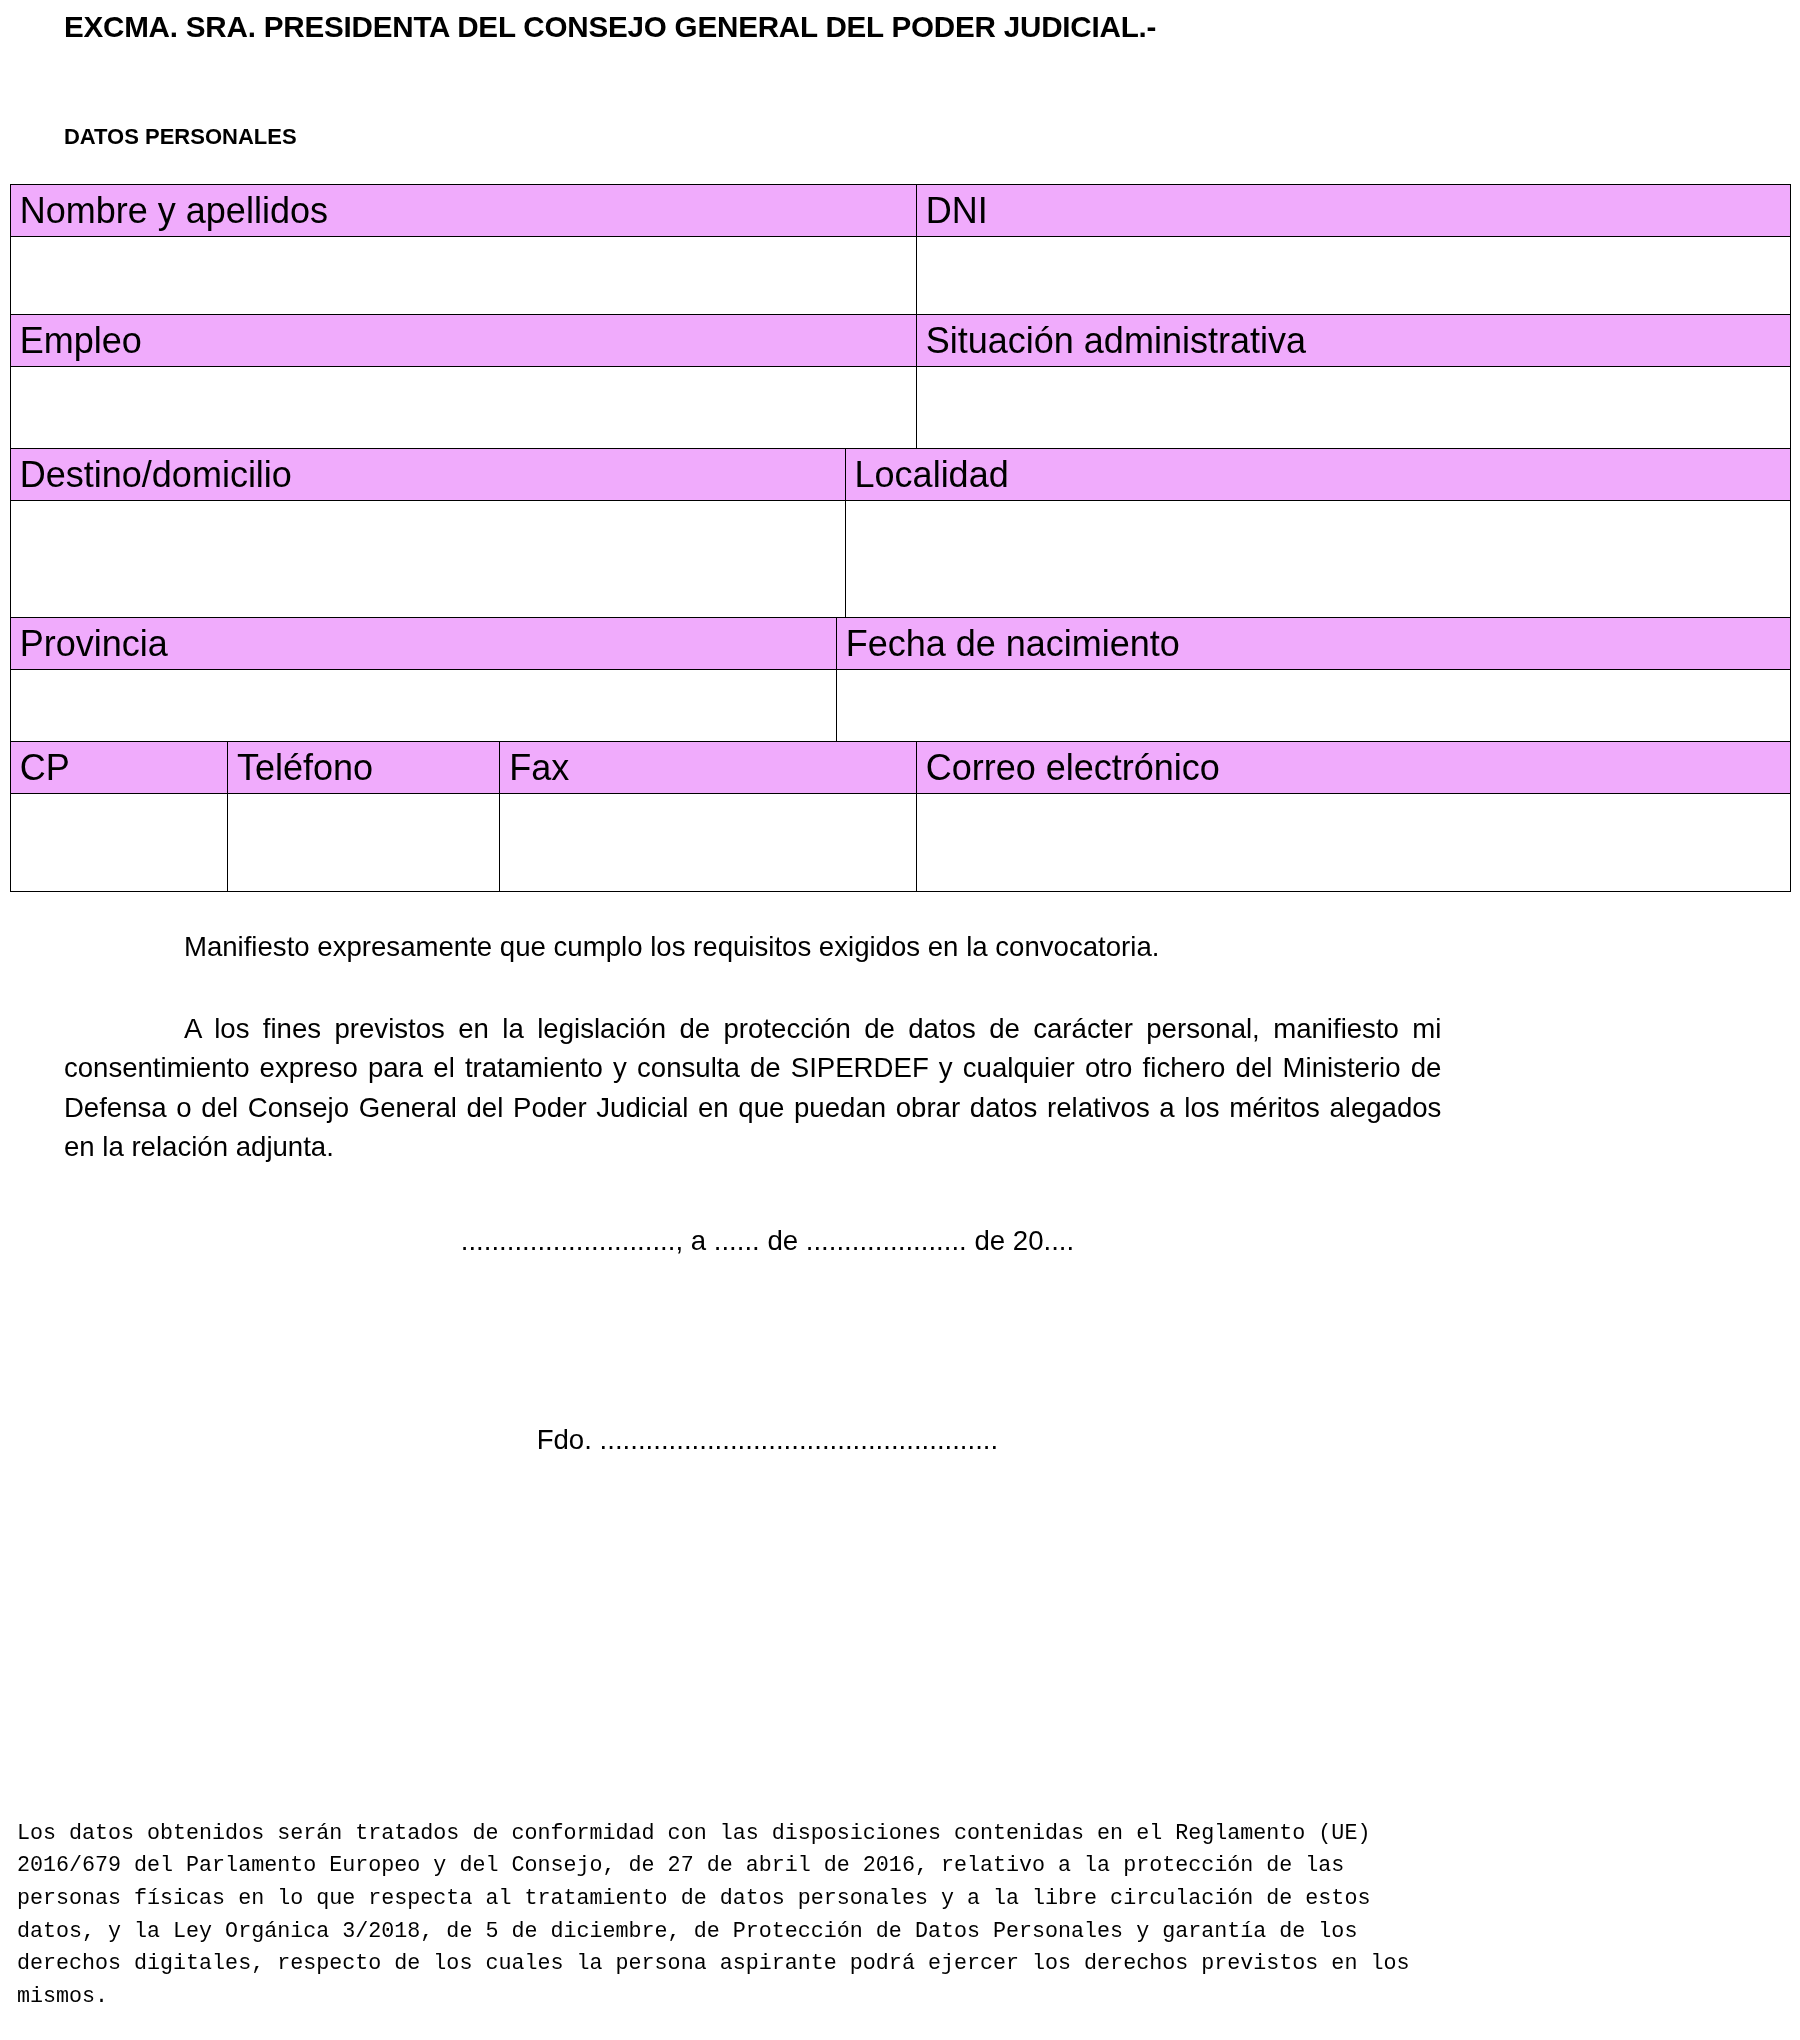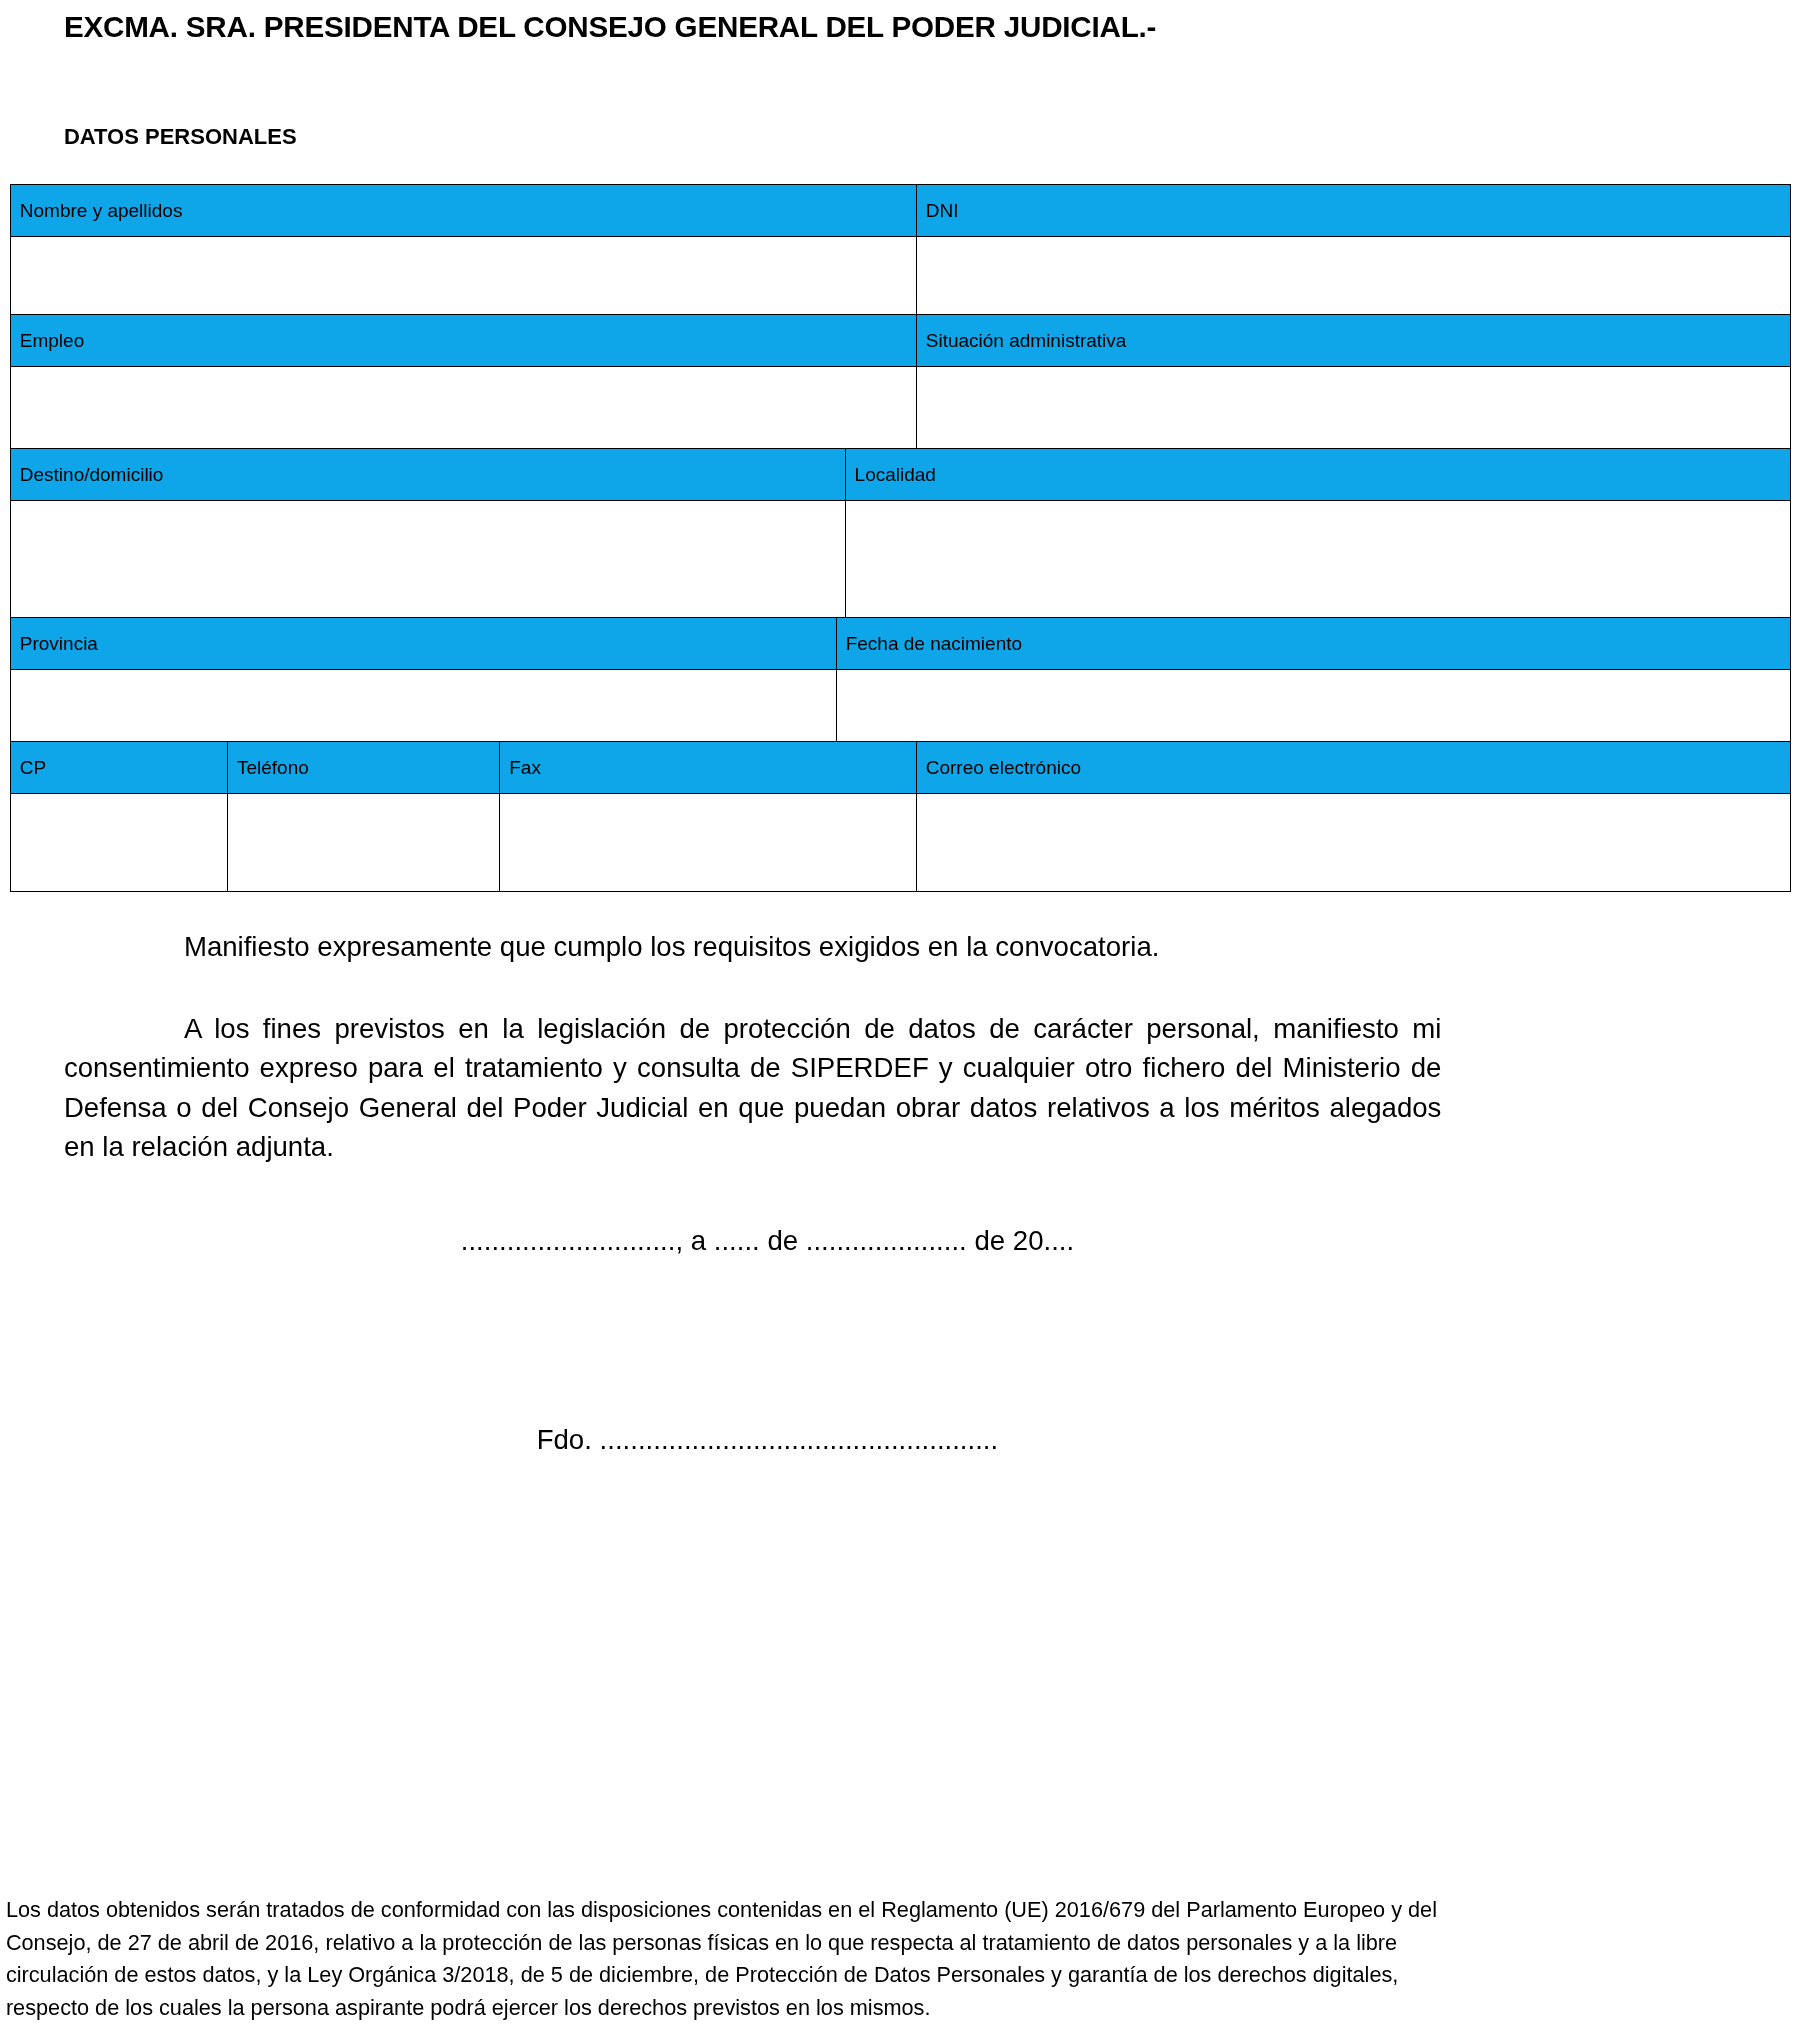--- a/index.html
+++ b/index.html
@@ -47,23 +47,23 @@
     width: 1781px;
     border-collapse: collapse;
     table-layout: fixed;
   }
   .form-table td {
     border: 1px solid #000000;
     padding: 0;
     vertical-align: top;
   }
   .label-cell {
-    background: #0ea5e9;
+    background: #f0abfc;
     height: 51px;
-    font-size: 19px;
+    font-size: 36px;
     line-height: 51px;
     padding-left: 8.9px !important;
     white-space: nowrap;
     overflow: hidden;
   }
   .input-cell {
     background: #ffffff;
   }
   .h-tall { height: 81px; }
   .h-mid  { height: 77px; }
@@ -113,21 +113,21 @@
     position: absolute;
     left: 0;
     right: 0;
     bottom: 15.8px;
     padding: 0 7.9px 0 5.9px;
     font-size: 21.7px;
     line-height: 1.5;
     text-align: justify;
     text-justify: inter-word;
   }
-  .legal-note p { margin: 0; }
+  .legal-note p { margin: 11px; font-family: Liberation Mono, monospace; }
   .legal-note p:last-child { text-align: left; }
 </style>
 </head>
 <body>
 
 <div class="page">
 
   <h1 class="doc-title">EXCMA. SRA. PRESIDENTA DEL CONSEJO GENERAL DEL PODER JUDICIAL.-</h1>
 
   <h2 class="section-title">DATOS PERSONALES</h2>

